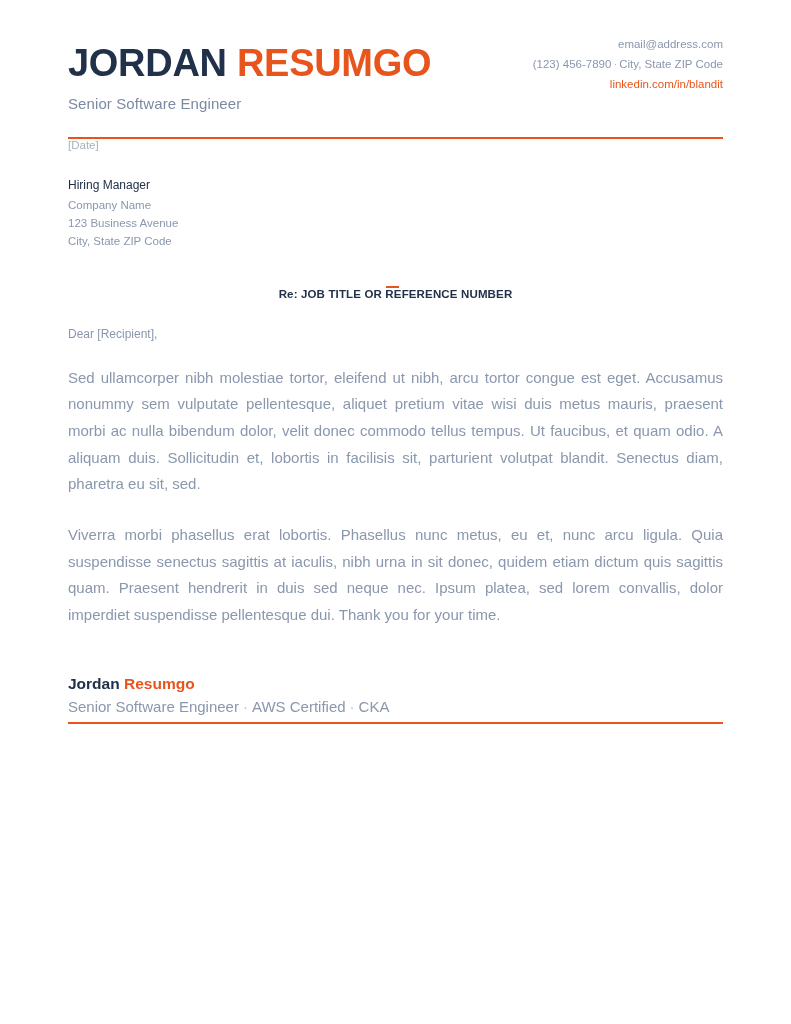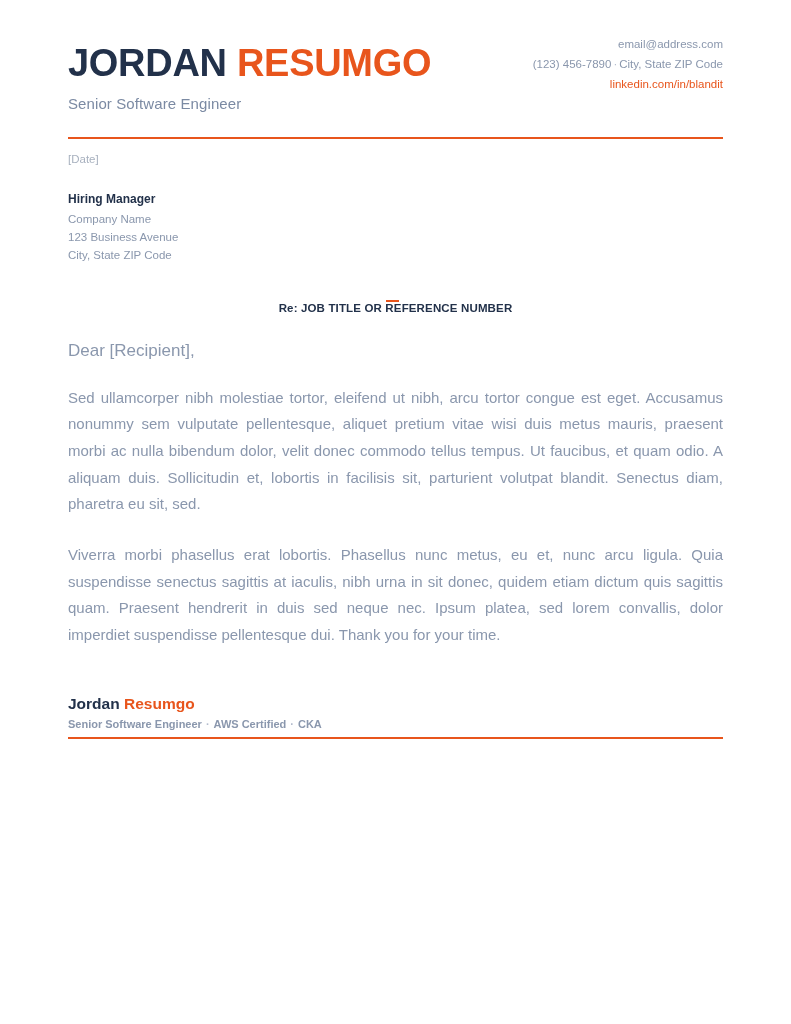--- a/index.html
+++ b/index.html
@@ -83,35 +83,35 @@
   }
   .rule-bottom {
     margin-top: 7px;
     height: 2px;
     background: #e8551c;
     width: 655px;
   }
 
   
   .date {
-    margin-top: 14px;
+    margin-top: 0;
     font-size: 11.5px;
     color: #a8b1bf;
   }
 
   
   .recipient {
     margin-top: 25px;
     font-size: 11.5px;
     line-height: 1.56;
     color: #8a97ad;
   }
   .recipient .rname {
     color: #22314a;
-    font-weight: bold;
+    font-weight: normal;
     font-size: 12px;
     padding-bottom: 2px;
   }
 
   
   .subject {
     margin-top: 35px;
     font-size: 11.5px;
     font-weight: bold;
     color: #22314a;
@@ -125,21 +125,21 @@
     width: 13px;
     height: 2px;
     background: #e8551c;
     margin-right: 7px;
     flex: none;
   }
 
   
   .salutation {
     margin-top: 27px;
-    font-size: 17px;
+    font-size: 12px;
     color: #8a97ad;
   }
   .para {
     margin-top: 24px;
     font-size: 15px;
     line-height: 1.78;
     color: #8a97ad;
     text-align: justify;
     width: 655px;
   }
@@ -155,23 +155,22 @@
   }
   .sig-name {
     font-size: 15.5px;
     font-weight: bold;
     line-height: 1.1;
   }
   .sig-name .first { color: #22314a; }
   .sig-name .last  { color: #e8551c; }
   .sig-creds {
     margin-top: 6px;
-    font-size: 11px;
-    color: #8a97ad;
-    font-weight: bold;
+    font-size: 15px;
+    color: #8a97ad;
   }
   .sig-creds .sep {
     color: #b3bccd;
     padding: 0 4px;
   }
 </style>
 </head>
 <body>
 
 <div class="page">

